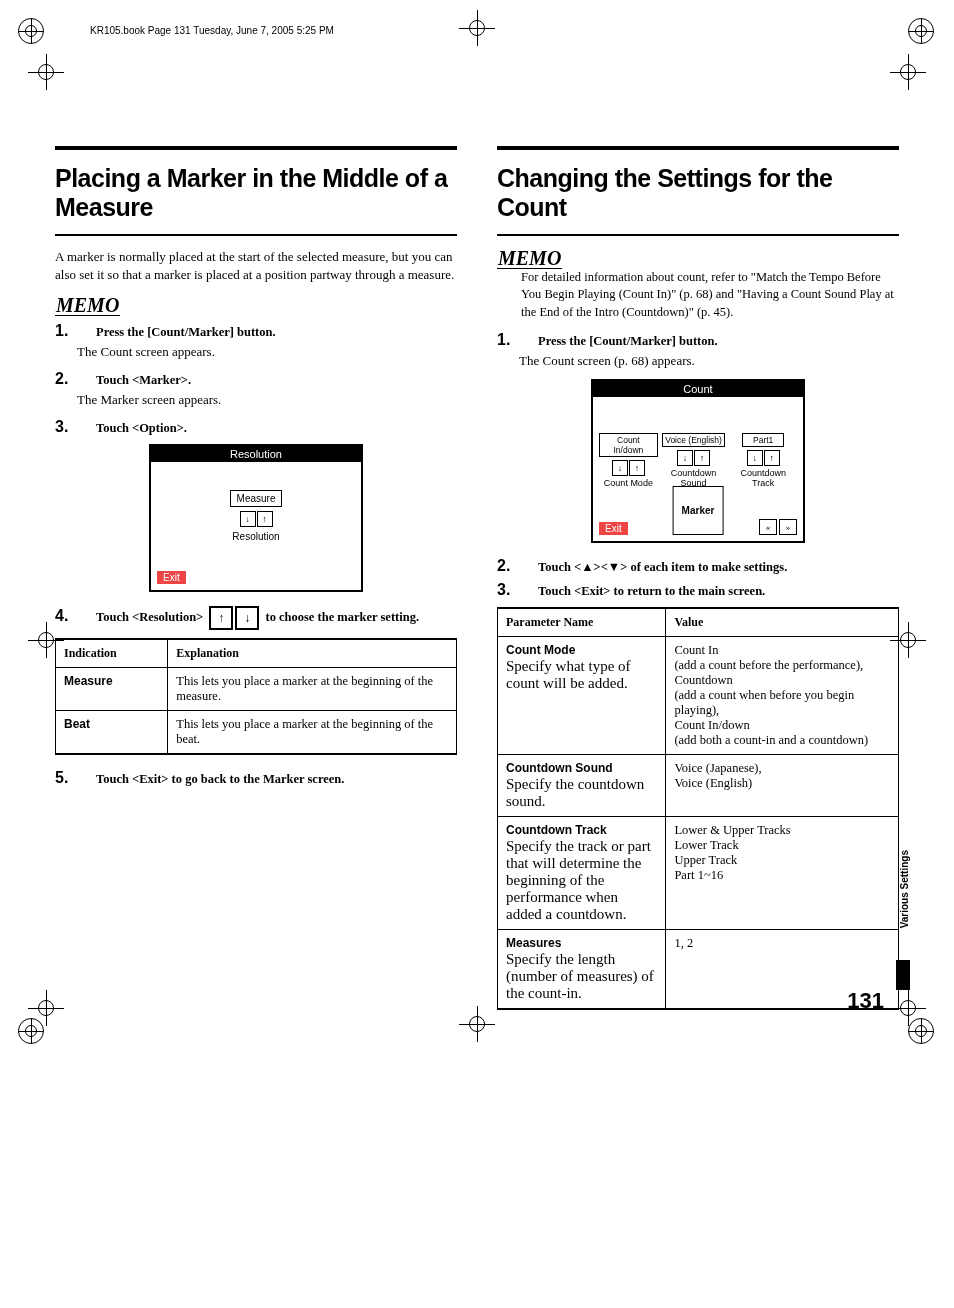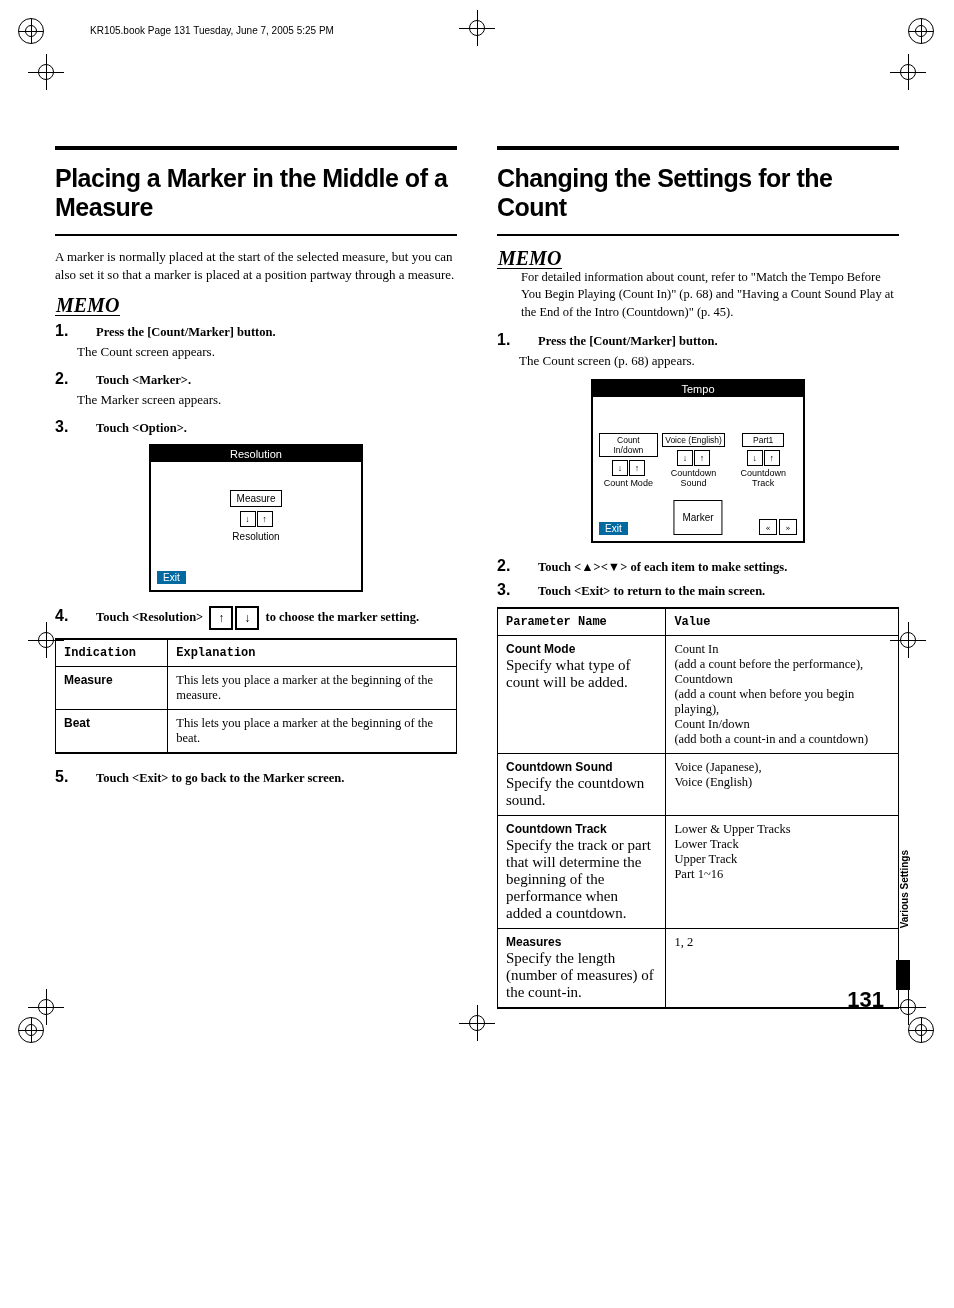--- a/index.html
+++ b/index.html
@@ -98,43 +98,43 @@
   }
   .screen-title {
     background:#000; color:#fff; text-align:center;
     font-family: Arial, sans-serif; font-size:11px; padding:2px 0;
   }
   .screen-body { padding: 28px 10px 10px 10px; text-align:center; min-height:90px; position:relative;}
   .screen-box { display:inline-block; border:1px solid #000; padding:2px 6px; font-size:10px; font-family:Arial,sans-serif; margin-bottom:2px; background:#fff;}
   .screen-arrows{ display:inline-flex; gap:1px; margin:2px 0;}
   .screen-arrows .ab{border:1px solid #000;width:14px;height:14px;font-size:9px;display:flex;align-items:center;justify-content:center;}
   .screen-label{font-size:10px;font-family:Arial,sans-serif;margin-top:2px;}
-  .screen-exit{ position:absolute; left:6px; bottom:6px; background:#0369a1;color:#fff;font-size:10px;padding:1px 6px;font-family:Arial,sans-serif;}
-  .screen-marker{position:absolute;left:50%;bottom:6px;transform:translateX(-50%);border:1px solid #000;font-size:10px;padding:11px 8px;font-family:Arial,sans-serif;}
+  .screen-exit{ position:absolute; left:6px; bottom:6px; background:#ef4444;color:#fff;font-size:10px;padding:1px 6px;font-family:Arial,sans-serif;}
+  .screen-marker{position:absolute;left:50%;bottom:6px;transform:translateX(-50%);border:1px solid #000;font-size:10px;padding:18px 8px;font-family:Arial,sans-serif;font-weight:bold;}
   .screen-nav{position:absolute;right:6px;bottom:6px;display:flex;gap:2px;}
   .screen-nav div{border:1px solid #000;width:16px;height:14px;font-size:9px;display:flex;align-items:center;justify-content:center;}
 
   .count-screen-body{padding:36px 6px 28px 6px;display:flex;justify-content:space-around;min-height:80px;position:relative;}
   .count-col{text-align:center;font-size:9px;font-family:Arial,sans-serif;}
   .count-box{border:1px solid #000;padding:1px 2px;font-size:8.5px;margin-bottom:1px;display:inline-block;min-width:36px;}
 
   table.data {
     border-collapse: collapse;
     width: 100%;
     margin: 8px 0 14px 0;
   }
   table.data th, table.data td {
     border: 1px solid #000;
     padding: 6px 8px;
     text-align: left;
     vertical-align: top;
     font-size: 12.5px;
   }
   table.data th {
-    font-family: Liberation Mono, monospace;
+    font-family: Liberation Serif, serif;
     font-weight: bold;
     font-size: 12px;
   }
   table.data .param-name { font-family: Arial,sans-serif; font-weight:bold; font-size:12px;}
   table.data .param-desc { font-size:15px; font-weight:normal; font-family:Georgia,serif;}
   .thick-top { border-top: 2.5px solid #000 !important;}
   .thick-bot { border-bottom: 2.5px solid #000 !important;}
 
   .side-tab {
     position:absolute;
@@ -297,21 +297,21 @@
         <p class="memo-text">For detailed information about count, refer to "Match the Tempo Before You Begin Playing (Count In)" (p. 68) and "Having a Count Sound Play at the End of the Intro (Countdown)" (p. 45).</p>
       </div>
 
       <div class="step">
         <div class="step-num">1.</div>
         <div class="step-body step-bold">Press the [Count/Marker] button.</div>
       </div>
       <div class="step-result">The Count screen (p. 68) appears.</div>
 
       <div class="screen">
-        <div class="screen-title">Tempo</div>
+        <div class="screen-title">Count</div>
         <div class="count-screen-body">
           <div class="count-col">
             <div class="count-box">Count In/down</div><br>
             <div class="screen-arrows">
                 <div class="ab">↓</div>
                 <div class="ab">↑</div>
               </div>
             <div>Count Mode</div>
           </div>
           <div class="count-col">

